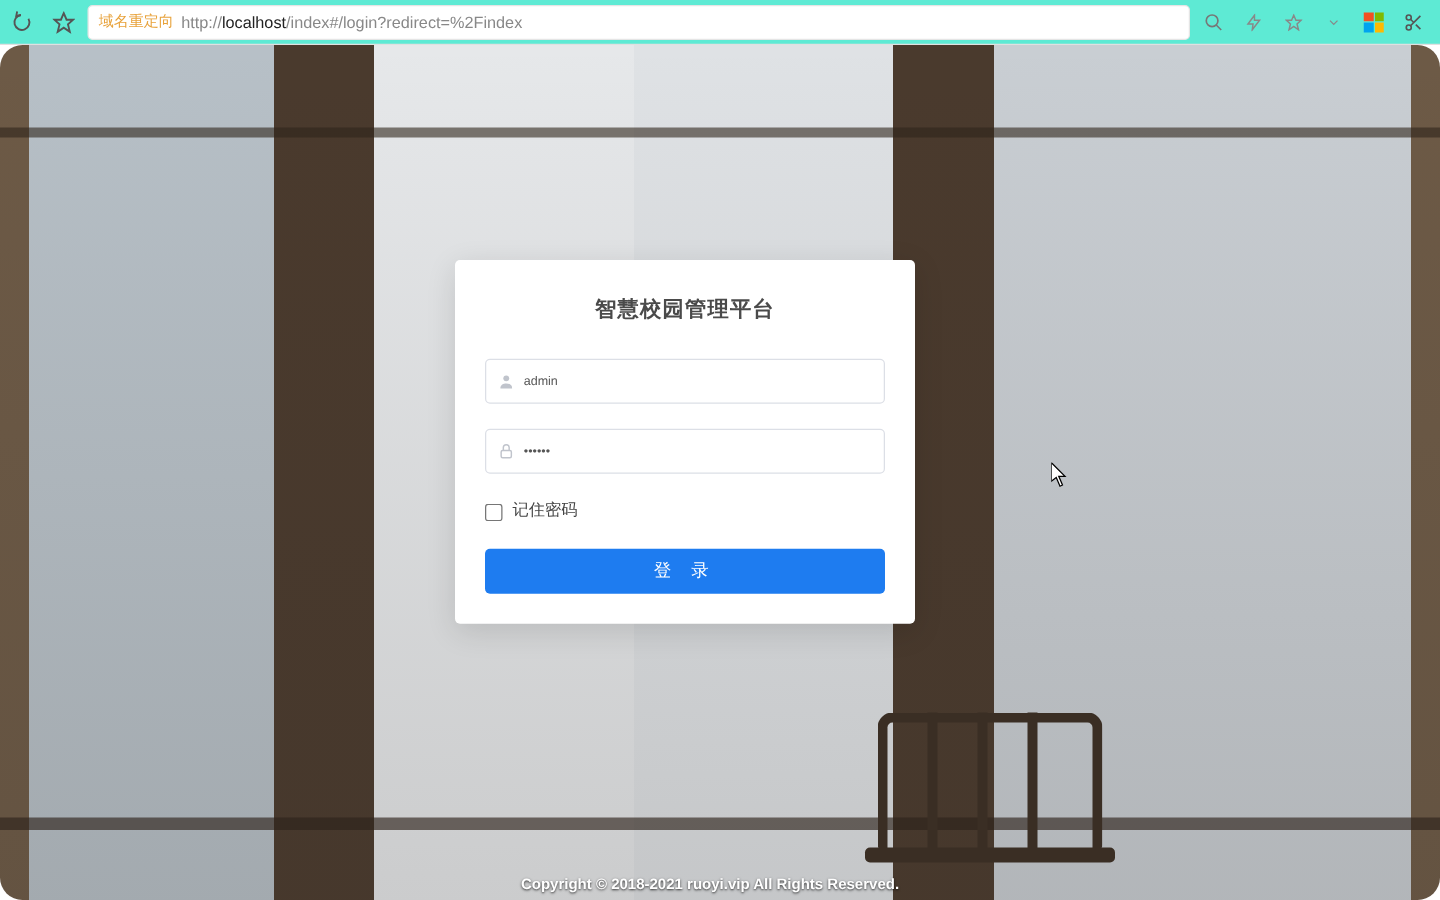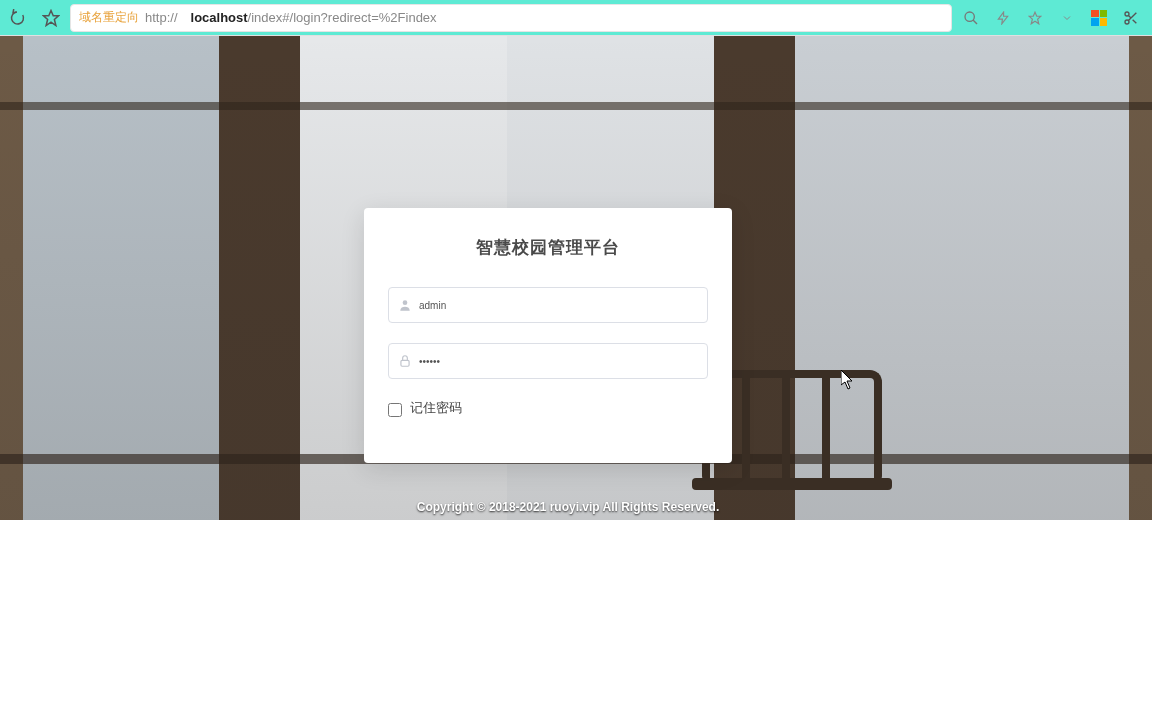--- a/index.html
+++ b/index.html
@@ -30,47 +30,48 @@
     display: flex;
     align-items: center;
     padding: 0 8px;
     font-size: 13px;
     color: #555;
     gap: 6px;
     overflow: hidden;
   }
   .address-tag { color: #e8a23a; font-size: 12px; white-space: nowrap; }
   .address-url { color: #888; white-space: nowrap; }
-  .address-url b { color: #222; font-weight: 700; margin-left: 13px; }
+  .address-url b { color: #222; font-weight: 400; }
   .right-icons { display: flex; align-items: center; gap: 6px; padding-right: 2px; }
   .ms-logo {
     width: 16px; height: 16px; display: grid;
     grid-template-columns: 1fr 1fr; grid-template-rows: 1fr 1fr; gap: 1px;
   }
   .ms-logo span:nth-child(1){background:#f25022}
   .ms-logo span:nth-child(2){background:#7fba00}
   .ms-logo span:nth-child(3){background:#00a4ef}
   .ms-logo span:nth-child(4){background:#ffb900}
 
   
   .page-bg {
     position: relative;
-    width: 1152px; height: 484px;
+    width: 1152px; height: 684px;
     background:
       linear-gradient(to bottom, rgba(220,225,230,0.0), rgba(50,45,40,0.15)),
       linear-gradient(to right,
         #6d5a46 0%, #6d5a46 2%,
         #b7c0c7 2%, #b7c0c7 19%,
         #4a3a2d 19%, #4a3a2d 26%,
         #e6e8ea 26%, #e6e8ea 44%,
         #dfe2e5 44%, #dfe2e5 62%,
         #4a3a2d 62%, #4a3a2d 69%,
         #c9ced3 69%, #c9ced3 98%,
         #6d5a46 98%, #6d5a46 100%);
     overflow: hidden;
+    border-radius: 18px;
   }
   
   .sill-top { position:absolute; left:0; right:0; top:66px; height:8px; background:#2e241b; opacity:.6 }
   .sill-bot { position:absolute; left:0; right:0; bottom:56px; height:10px; background:#2e241b; opacity:.65 }
 
   
   .chair {
     position:absolute; right:260px; bottom:0; width:200px; height:200px;
   }
   .chair .back {
@@ -251,20 +252,21 @@
       </span>
       <input type="text" value="••••••" style="">
     </div>
 
 
     <label class="remember">
       <input type="checkbox" style="">
       <span>记住密码</span>
     </label>
 
+    <button class="login-btn">登 录</button>
   </div>
 
   <div class="footer">Copyright © 2018-2021 ruoyi.vip All Rights Reserved.</div>
 
   <svg class="cursor" viewBox="0 0 14 20">
     <polygon points="0,0 0,15 4,12 7,19 9,18 6,11 11,11" fill="#fff" stroke="#000" stroke-width="1"></polygon>
   </svg>
 </div>
 
 </body></html>

